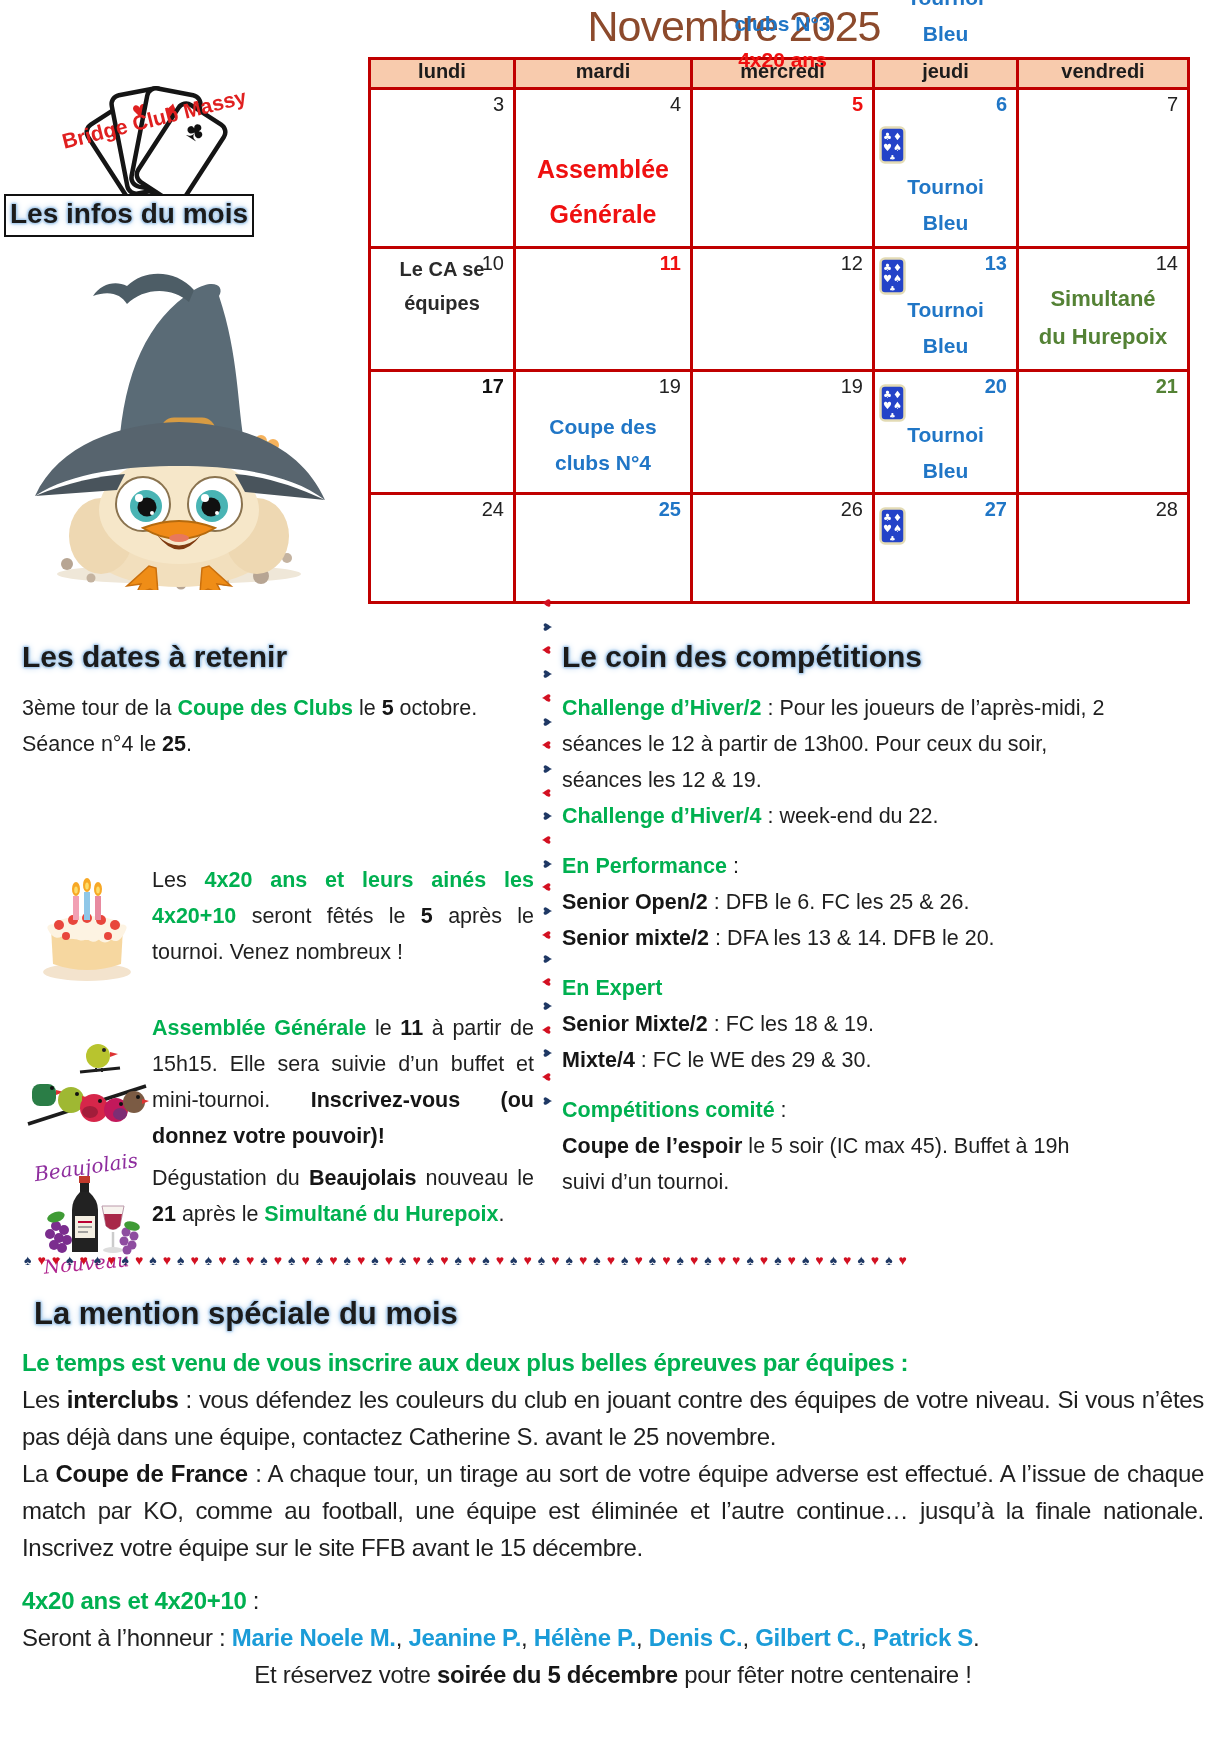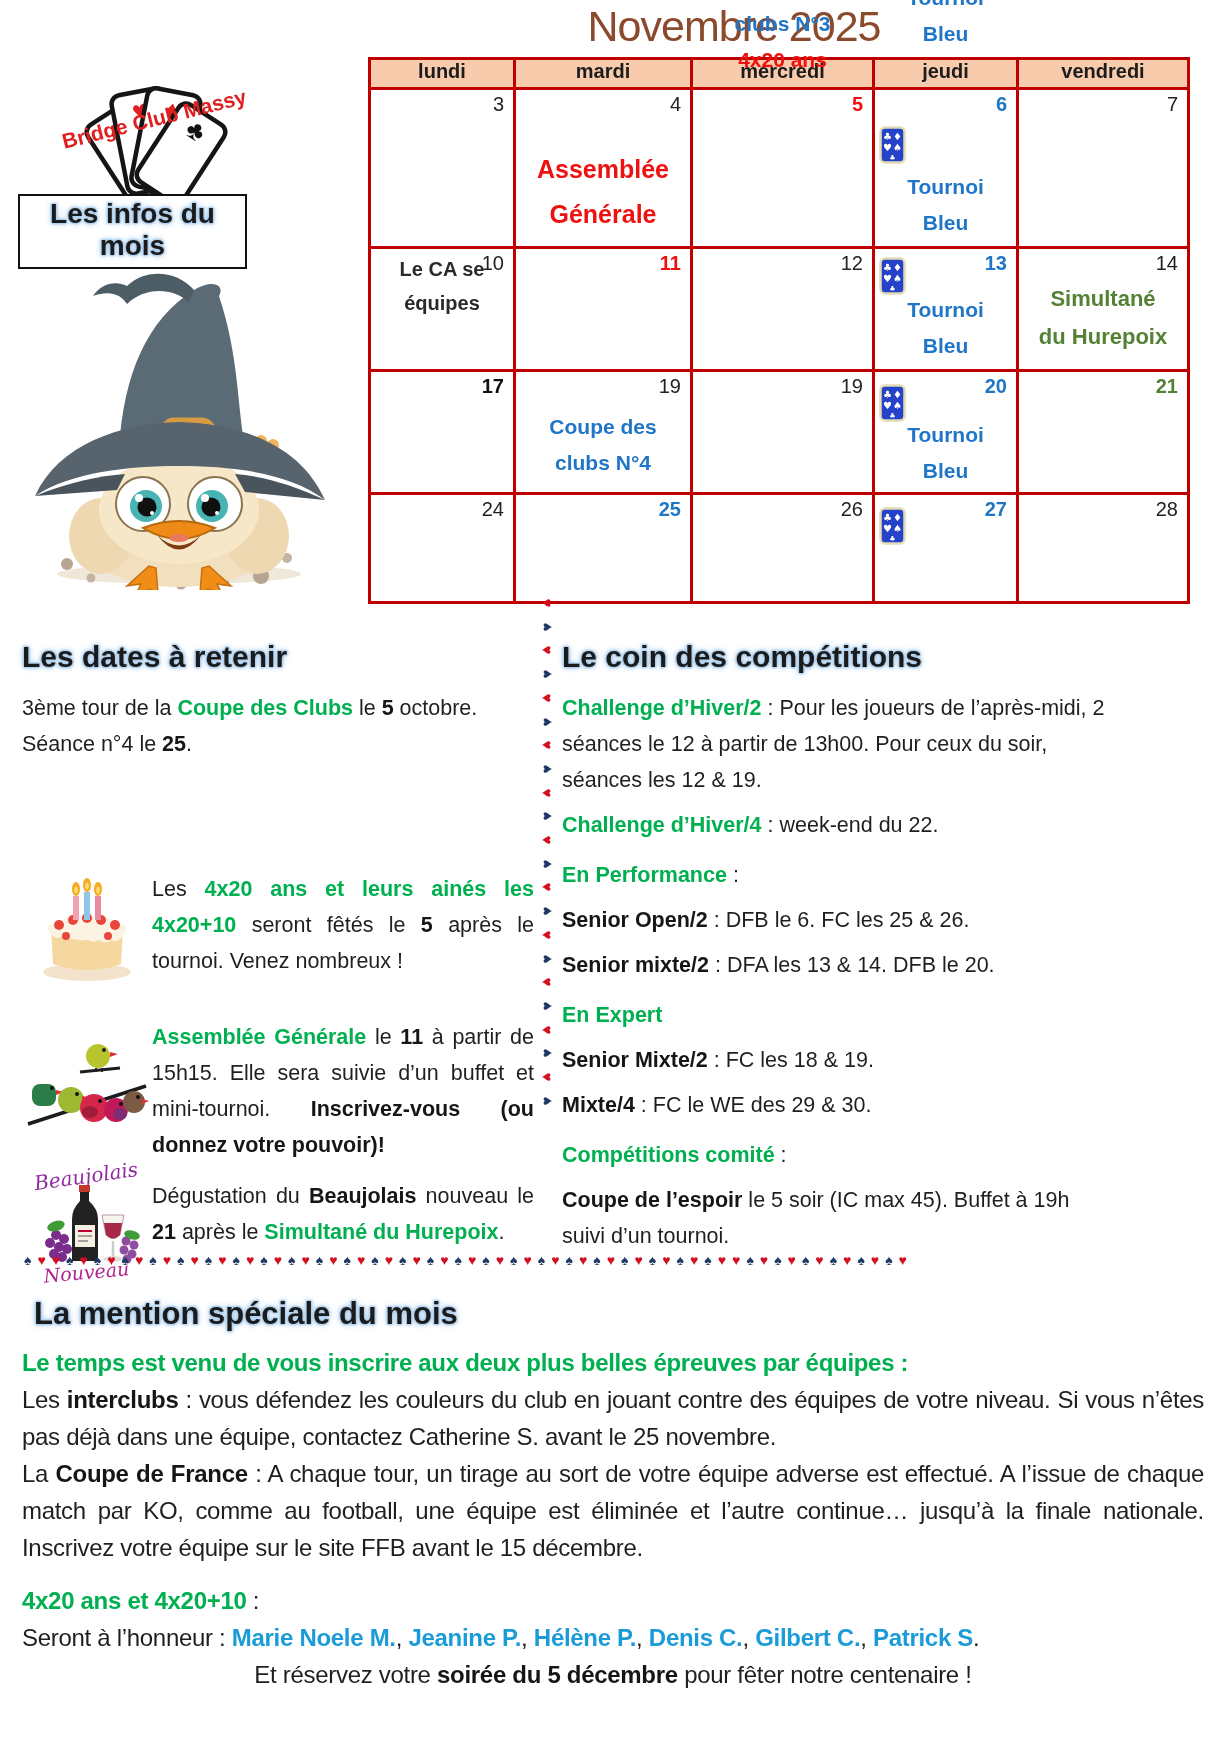--- a/index.html
+++ b/index.html
@@ -8,21 +8,21 @@
     --red:#c00000; --evred:#ef1010; --blue:#2076c6; --green:#00b050; --olive:#548235;
     --nameblue:#1b9cd8; --navy:#1f3864; --peach:#f8cbad; --brown:#8c4a2c; --glow:#9dc3e6;
   }
   .abs{position:absolute;}
   
   .glow{font-weight:bold;color:#1b1b1b;
     text-shadow:-1px -1px 2px #aecfee,1px -1px 2px #aecfee,-1px 1px 2px #aecfee,1px 1px 2px #aecfee,0 0 7px var(--glow);}
   #title{left:434px;top:2px;width:600px;text-align:center;font-size:43px;font-weight:normal;color:var(--brown);letter-spacing:-1px;}
   
   #logo{left:50px;top:34px;}
-  #infos-box{left:18px;top:194px;width:229px;border:2.5px solid #111;box-sizing:border-box;text-align:center;padding:2px 0 5px 0;background:#fff;}
+  #infos-box{left:4px;top:194px;width:250px;border:2.5px solid #111;box-sizing:border-box;text-align:center;padding:2px 0 5px 0;background:#fff;}
   #infos-box .glow{font-size:28px;}
   #owl{left:25px;top:238px;}
   
   #calendar{left:368px;top:57px;}
   table.cal{border-collapse:collapse;table-layout:fixed;}
   table.cal th,table.cal td{border:3px solid var(--red);padding:0;vertical-align:top;}
   table.cal th{background:var(--peach);font-size:20px;font-weight:bold;color:#1c1c1c;height:27px;}
   .cell{position:relative;height:100%;}
   .day{position:absolute;top:3px;right:9px;font-size:20px;}
   .d-k{color:#222;font-weight:400;} .d-kb{color:#111;font-weight:700;}
@@ -30,21 +30,21 @@
   .lines{position:absolute;left:0;right:0;text-align:center;font-weight:bold;font-size:21px;line-height:1.72;}
   .lines.sz-lg{font-size:25px;line-height:1.8;} .lines.sz-md{font-size:22px;} .lines.sz-sm{font-size:20px;line-height:1.7;}
   .l-blue{color:var(--blue);} .l-red{color:var(--evred);} .l-green{color:var(--olive);} .l-dark{color:#2a2a2a;}
   .cardico{position:absolute;left:4px;}
   .cardico text{fill:#fff;font-size:10px;text-anchor:middle;font-family:"DejaVu Sans",sans-serif;}
   .cardico .tiny{font-size:7px;}
   
   #left-col{left:22px;top:640px;width:512px;}
   #right-col{left:562px;top:640px;width:552px;}
   .colhead{font-size:30px;margin:0 0 16px 0;}
-  .t{font-size:21.5px;line-height:36px;color:#1f1f1f;margin-top:9px;}
+  .t{font-size:21.5px;line-height:36px;color:#1f1f1f;}
   .just{text-align:justify;-moz-text-align-last:left;text-align-last:left;}
   .sg-n{font-weight:400;color:inherit;}
   .sg-b{font-weight:700;color:#161616;}
   .sg-g{font-weight:700;color:var(--green);}
   .sg-c{font-weight:700;color:var(--nameblue);}
   .media{display:flex;gap:0;}
   .mimg{flex:0 0 130px;display:flex;justify-content:center;align-items:flex-start;}
   .mtxt{flex:1;}
   #media-cake{margin-top:100px;} #media-cake svg{margin-top:14px;}
   #media-birds{margin-top:26px;} #media-birds svg{margin-top:18px;}

